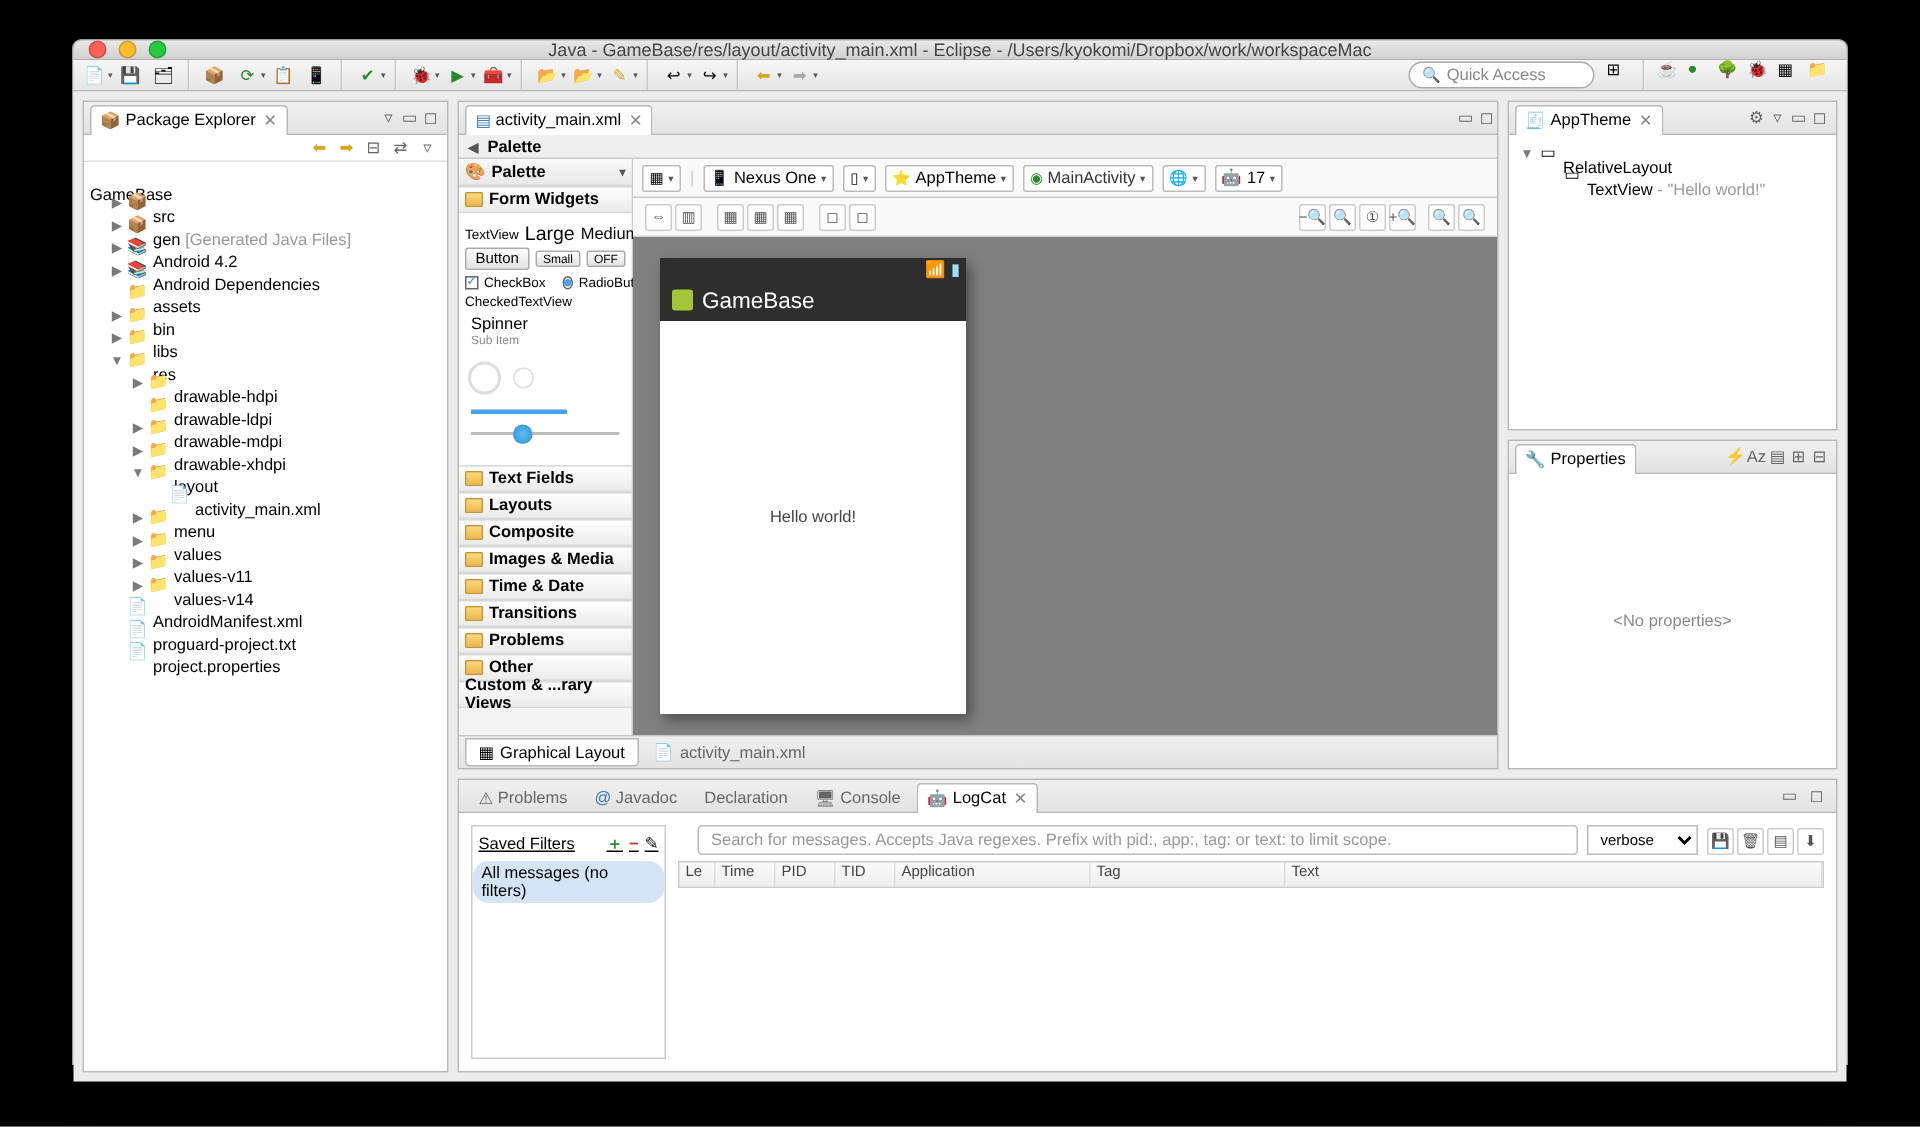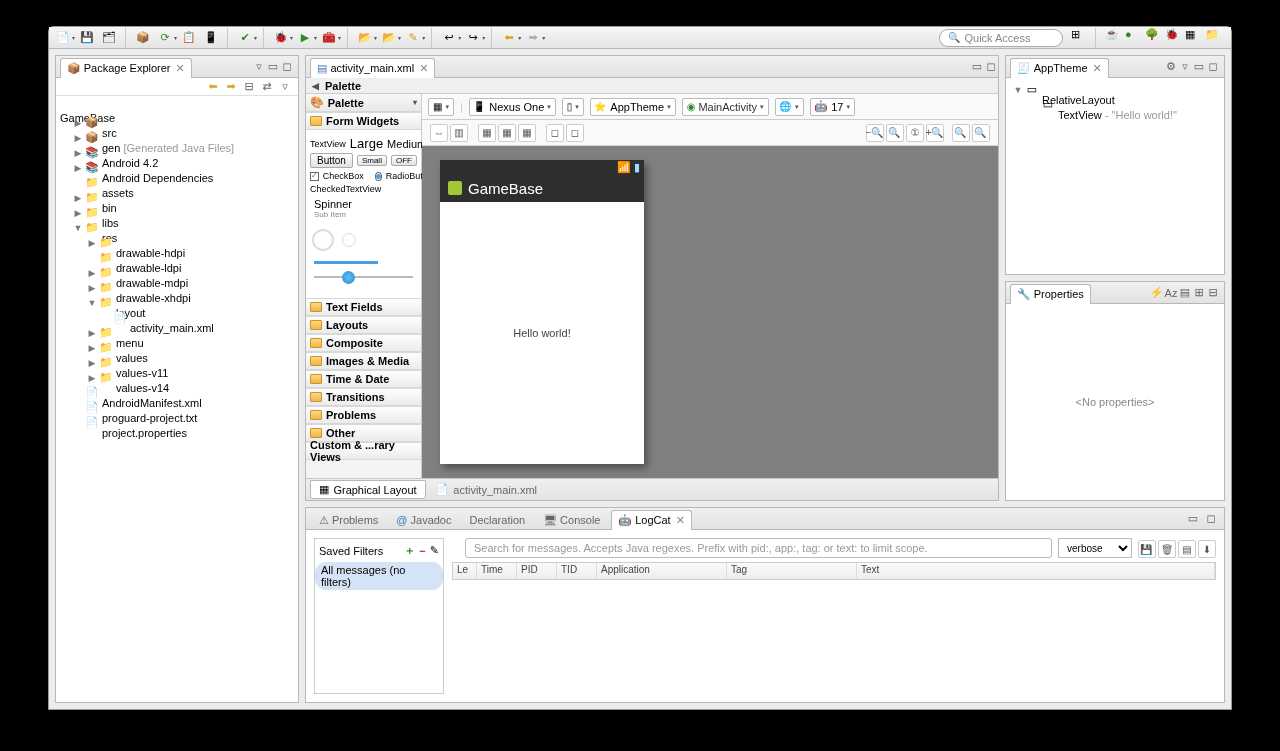--- a/index.html
+++ b/index.html
@@ -92,34 +92,42 @@
 #outline { flex: 0 0 220px; }
 #outline .tree { font-size: 11px; }
 #propview { flex: 1; }
 .prop-body { flex: 1; display: flex; align-items: center; justify-content: center; color: #888; }
 
 
 #bottom { grid-column: 2 / span 2; }
 .bottom-tabs { height: 22px; background: linear-gradient(#f0f0f0,#e2e2e2); border-bottom: 1px solid #b8b8b8; display: flex; align-items: center; gap: 4px; padding: 0 6px; }
 .bottom-body { flex: 1; display: flex; gap: 8px; padding: 8px; }
 .filters-box { width: 130px; border: 1px solid #ccc; display: flex; flex-direction: column; }
-.filters-head { display: flex; align-items: center; padding: 4px; gap: 4px; }
+.filters-head { display: flex; align-items: center; padding: 4px; gap: 4px; text-decoration: underline; }
 .filter-line { padding: 2px 6px; background: #d4e4f6; border-radius: 11px; }
 .log-main { flex: 1; display: flex; flex-direction: column; gap: 4px; }
 .log-search-row { display: flex; gap: 6px; align-items: flex-end; padding-left: 13px; }
 .log-search { flex: 1; height: 20px; border: 1px solid #bbb; border-radius: 3px; padding: 0 8px; color: #999; background: #fff; display: flex; align-items: center;}
 .log-select { width: 74px; height: 20px; border: 1px solid #bbb; background: #fff; font-size: 10px; padding: 0 4px;}
 .log-icons { display: flex; gap: 2px; }
 .log-table-head { display: flex; border: 1px solid #ccc; height: 18px; background: linear-gradient(#fafafa,#eee);}
 .log-col { border-right: 1px solid #ddd; padding: 1px 4px; font-size: 10px; color: #444; }
 </style>
 </head>
 <body>
 
 <div class="mac-window">
+  <div class="titlebar">
+    <div class="traffic">
+      <div class="light l-red"></div>
+      <div class="light l-ylw"></div>
+      <div class="light l-grn"></div>
+    </div>
+    <div class="title-text">Java - GameBase/res/layout/activity_main.xml - Eclipse - /Users/kyokomi/Dropbox/work/workspaceMac</div>
+  </div>
 
   <div class="toolbar">
     <div class="tb-group">
       <div class="tb-btn">📄</div>
         <span class="tb-arrow">▾</span>
       <div class="tb-btn">💾</div>
       <div class="tb-btn">🗂</div>
       <div class="tb-sep"></div>
       <div class="tb-btn">📦</div>
       <div class="tb-btn" style="color:#2a8b2a">⟳</div>

